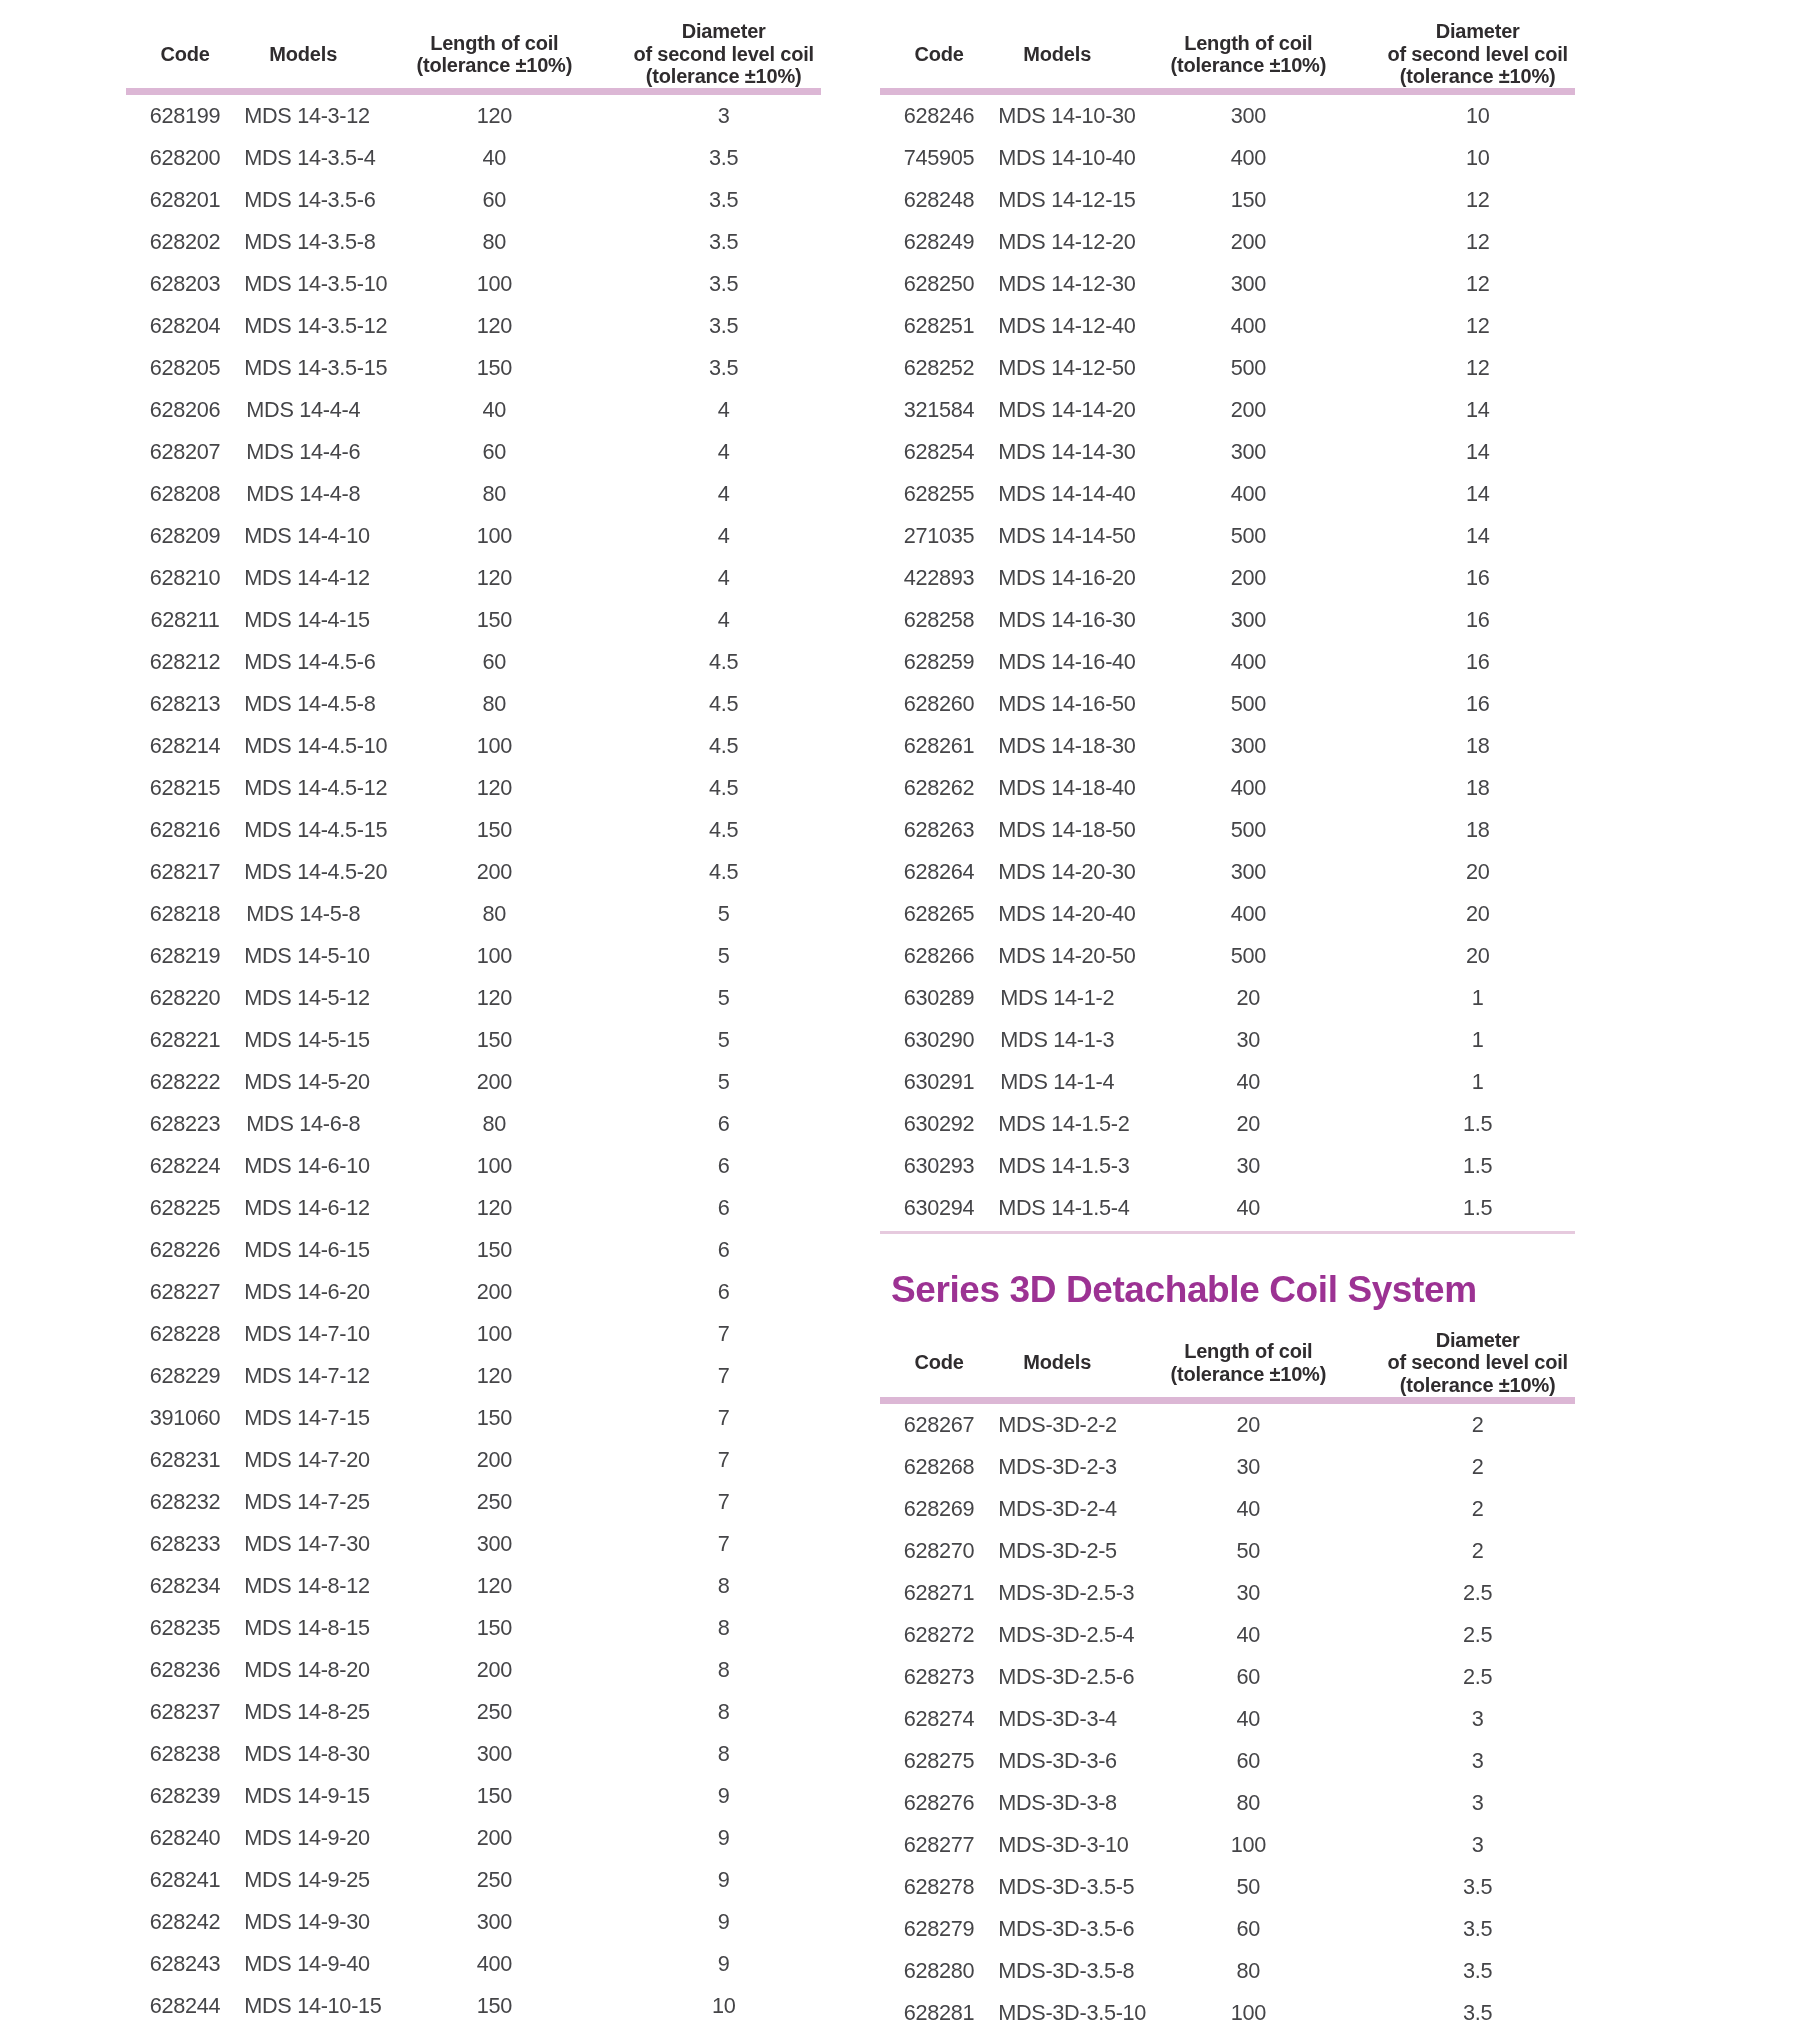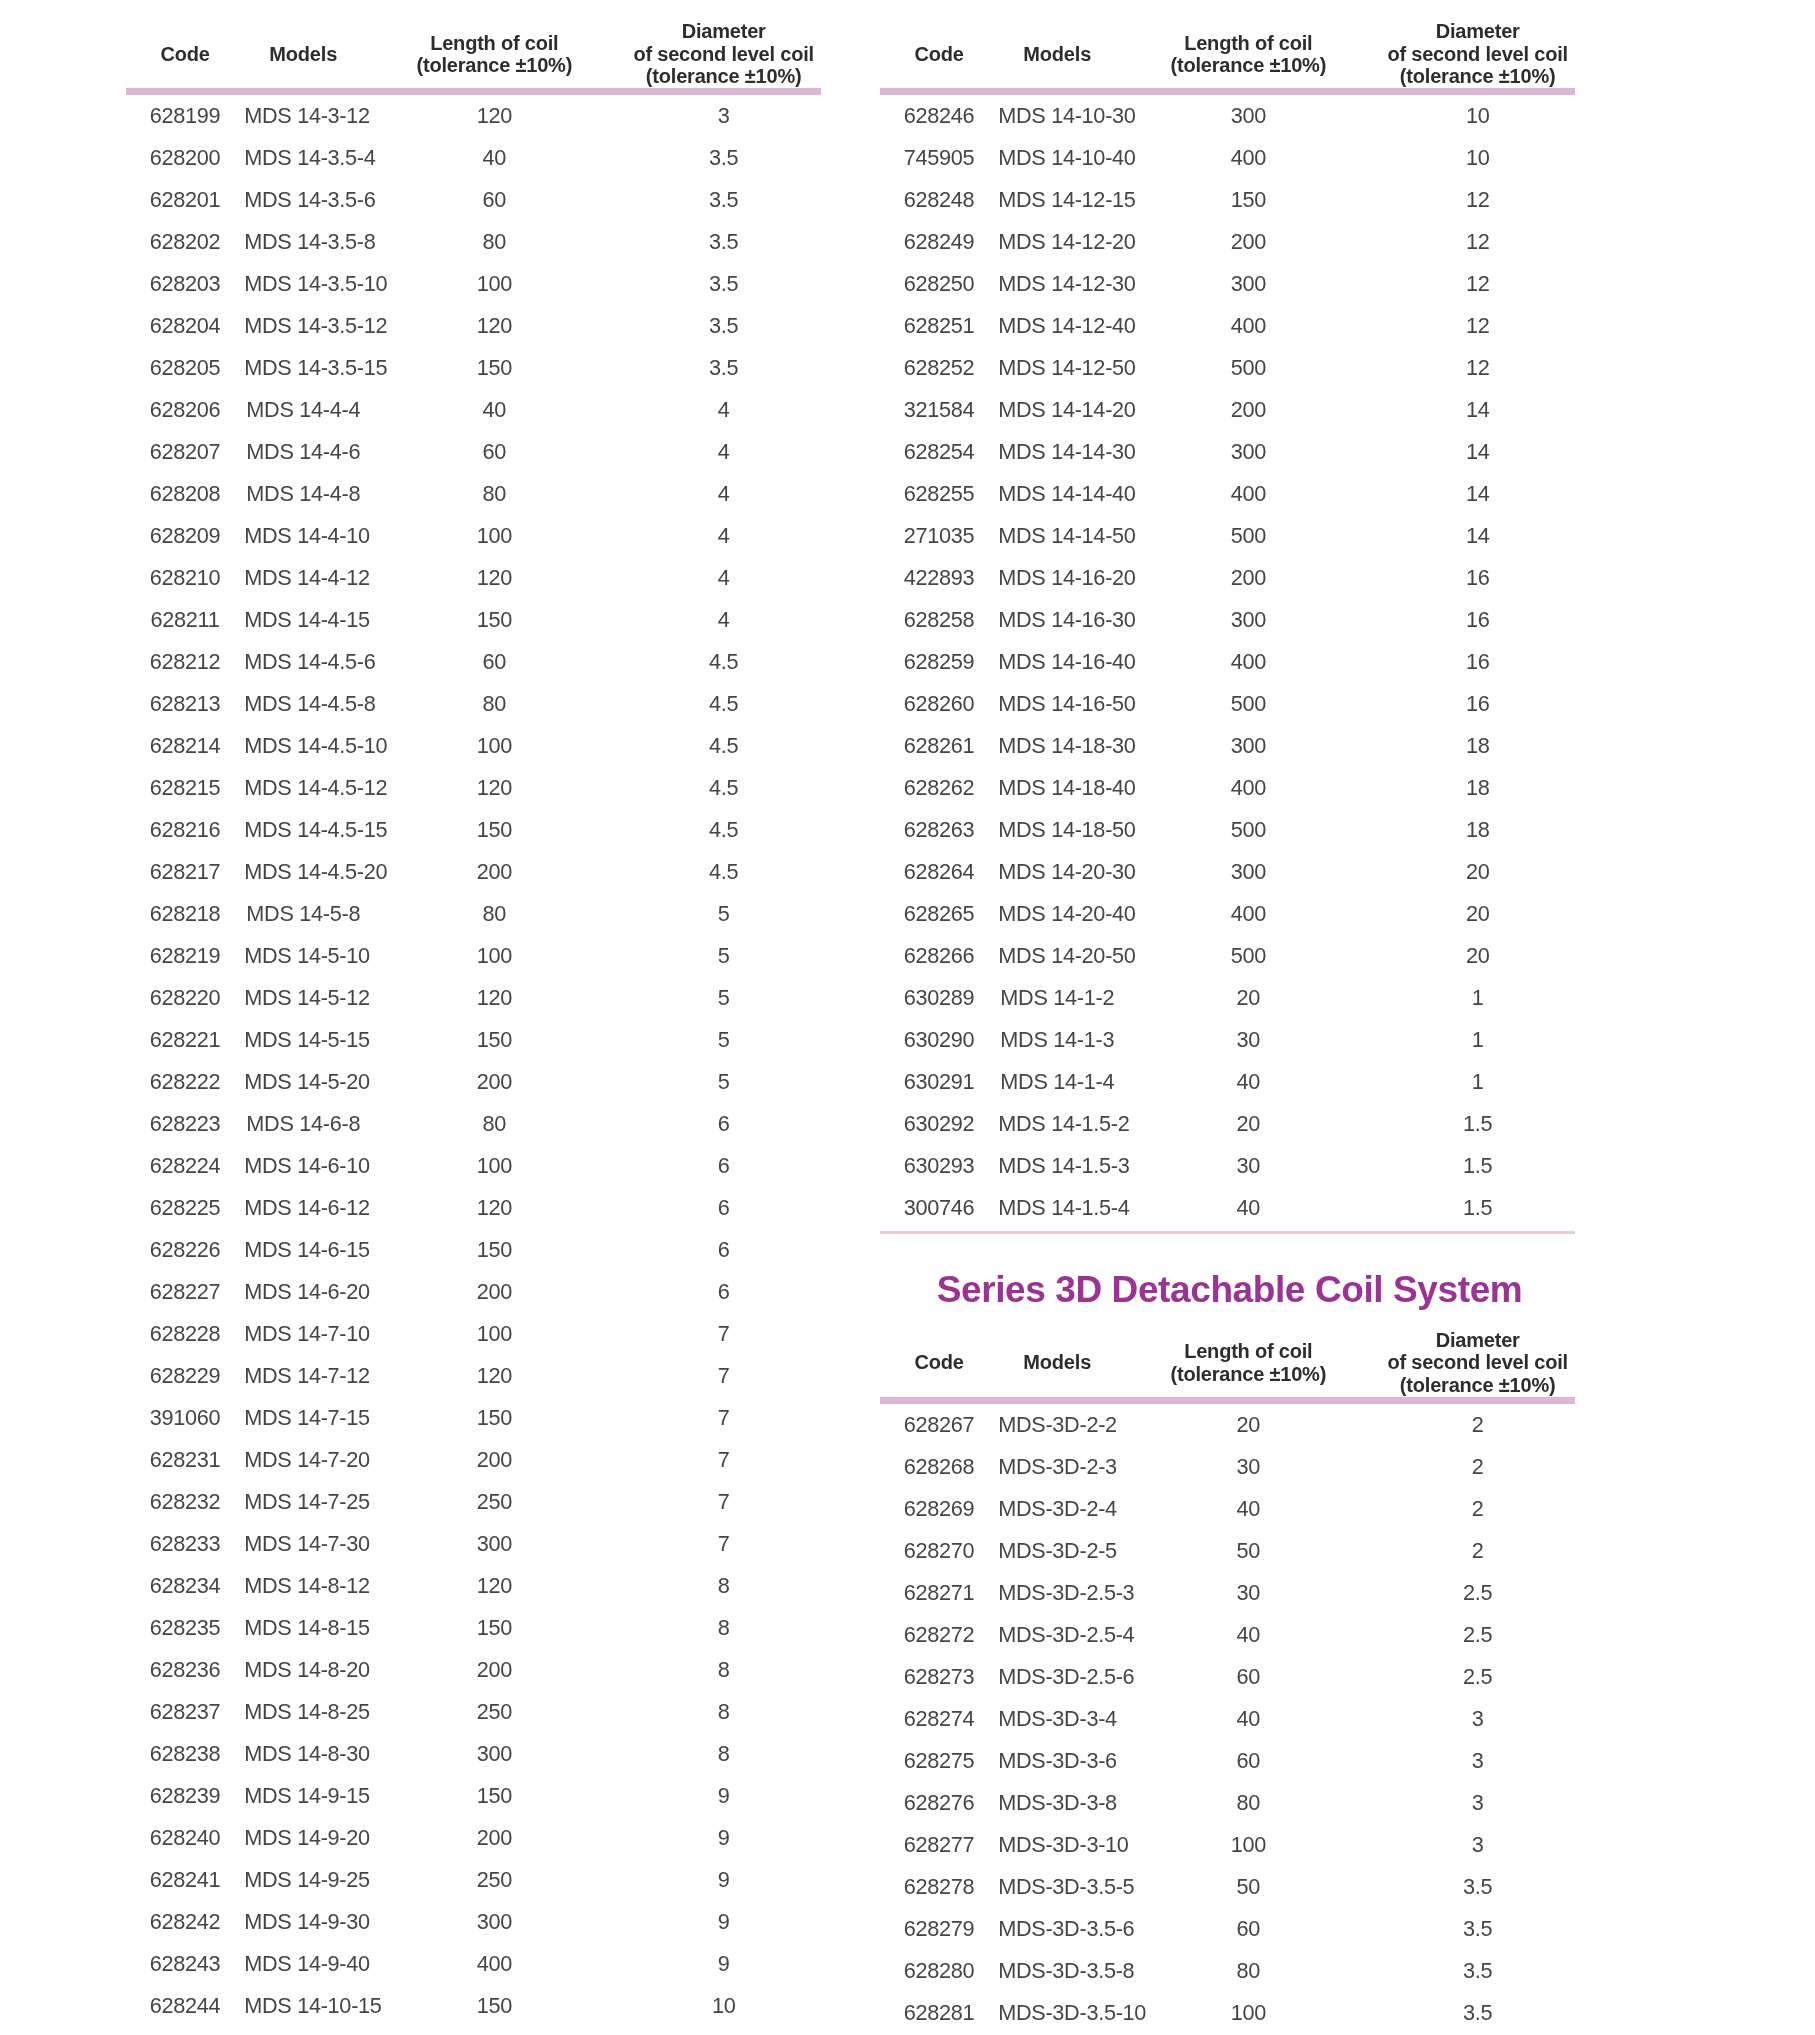--- a/index.html
+++ b/index.html
@@ -31,23 +31,23 @@
 
   .row { display: flex; align-items: center; height: 42px; }
   .row .cell {
     font-size: 21.7px; color: #454548; letter-spacing: -0.3px;
     white-space: nowrap;
   }
 
   .divider { height: 2.2px; background: #E6CADE; margin-top: 2.2px; }
 
   .heading {
-    margin: 36px 0 0 4px; padding: 0;
+    margin: 36px 0 0 11px; padding: 0;
     font-size: 37px; line-height: 39px; font-weight: bold;
-    color: #9C3293; letter-spacing: -0.4px; text-align: center;
+    color: #9C3293; letter-spacing: -0.4px;
   }
 </style>
 </head>
 <body>
 
 <div class="page">
 
   <section class="col col-left">
     <div class="tbl">
       <div class="thead">
@@ -584,21 +584,21 @@
           </div>
 
           <div class="row">
             <div class="cell c-code">630293</div>
             <div class="cell c-models">MDS 14-1.5-3</div>
             <div class="cell c-length">30</div>
             <div class="cell c-diameter">1.5</div>
           </div>
 
           <div class="row">
-            <div class="cell c-code">300746</div>
+            <div class="cell c-code">630294</div>
             <div class="cell c-models">MDS 14-1.5-4</div>
             <div class="cell c-length">40</div>
             <div class="cell c-diameter">1.5</div>
           </div>
         </div>
     </div>
 
     <div class="divider"></div>
 
     <h2 class="heading">Series 3D Detachable Coil System</h2>

